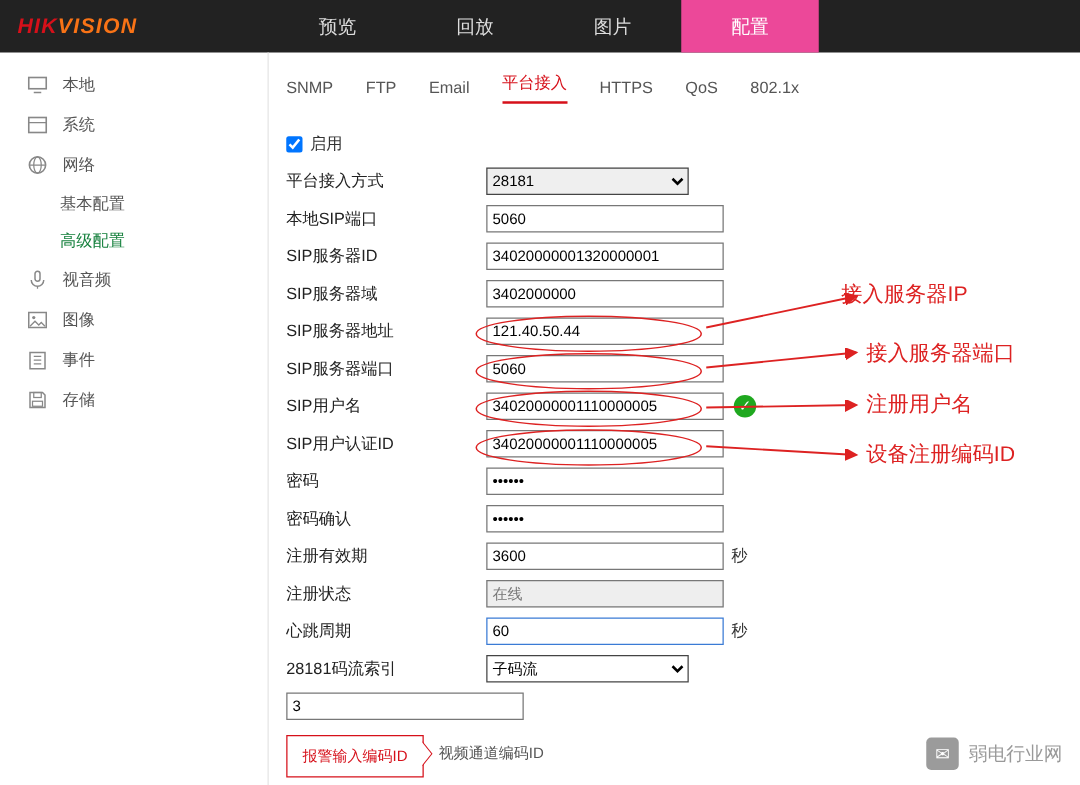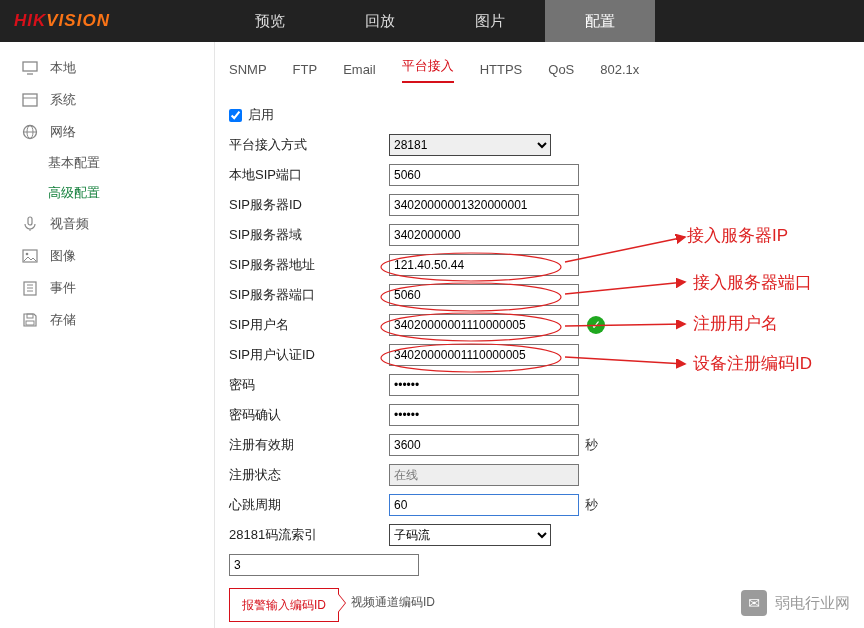--- a/index.html
+++ b/index.html
@@ -3,21 +3,21 @@
 <meta charset="utf-8">
 <style>
   * { box-sizing: border-box; margin: 0; padding: 0; }
   body { font-family: "Microsoft YaHei", Arial, sans-serif; font-size: 13px; color: #333; background:#fff; width:864px; }
   
   .topnav { display:flex; height:42px; background:#222; align-items:stretch; }
   .brand { width:215px; padding-left:14px; display:flex; align-items:center; font-weight:bold; font-size:17px; letter-spacing:1px; }
   .brand .hik { color:#d6101a; font-style:italic;}
   .brand .vision { color:#f97316; font-style:italic;}
   .topitem { width:110px; color:#ddd; display:flex; align-items:center; justify-content:center; cursor:pointer; font-size:15px;}
-  .topitem.active { background:#737373; color:#fff; }
+  .topitem.active { background:#ec4899; color:#fff; }
   
   .wrap { display:flex; }
   .sidebar { width:215px; border-right:1px solid #e5e5e5; padding-top:10px; min-height:586px;}
   .side-item { display:flex; align-items:center; height:32px; padding-left:22px; color:#555; cursor:pointer; gap:12px;}
   .side-sub { padding-left:48px; height:30px; display:flex; align-items:center; color:#555; cursor:pointer;}
   .side-sub.active { color:#15803d; }
   .side-icon { width:16px; height:16px; display:inline-flex; align-items:center; justify-content:center; color:#888;}
   
   .content { flex:1; padding:14px 12px 8px 14px; position:relative;}
   .tabrow { display:flex; gap:26px; border-bottom:1px solid transparent; height:28px; align-items:flex-end;}
@@ -231,21 +231,21 @@
         </defs>
       <ellipse cx="256" cy="225" rx="90" ry="14" class="circ"></ellipse>
       <ellipse cx="256" cy="255" rx="90" ry="14" class="circ"></ellipse>
       <ellipse cx="256" cy="285" rx="90" ry="14" class="circ"></ellipse>
       <ellipse cx="256" cy="316" rx="90" ry="14" class="circ"></ellipse>
       <line x1="350" y1="220" x2="470" y2="195" class="arrow" stroke-width="1.5" marker-end="url(#ah)"></line>
       <line x1="350" y1="252" x2="470" y2="240" class="arrow" stroke-width="1.5" marker-end="url(#ah)"></line>
       <line x1="350" y1="284" x2="470" y2="282" class="arrow" stroke-width="1.5" marker-end="url(#ah)"></line>
       <line x1="350" y1="315" x2="470" y2="322" class="arrow" stroke-width="1.5" marker-end="url(#ah)"></line>
     </svg>
-    <div class="anno" style="left:472px; top:182px">接入服务器IP</div>
+    <div class="anno" style="left:458px; top:182px">接入服务器IP</div>
     <div class="anno" style="left:478px; top:229px">接入服务器端口</div>
     <div class="anno" style="left:478px; top:270px">注册用户名</div>
     <div class="anno" style="left:478px; top:310px">设备注册编码ID</div>
 
     <div class="watermark">
       <span class="wmicon">✉</span>
       <span>弱电行业网</span>
     </div>
   </div>
 </div>

